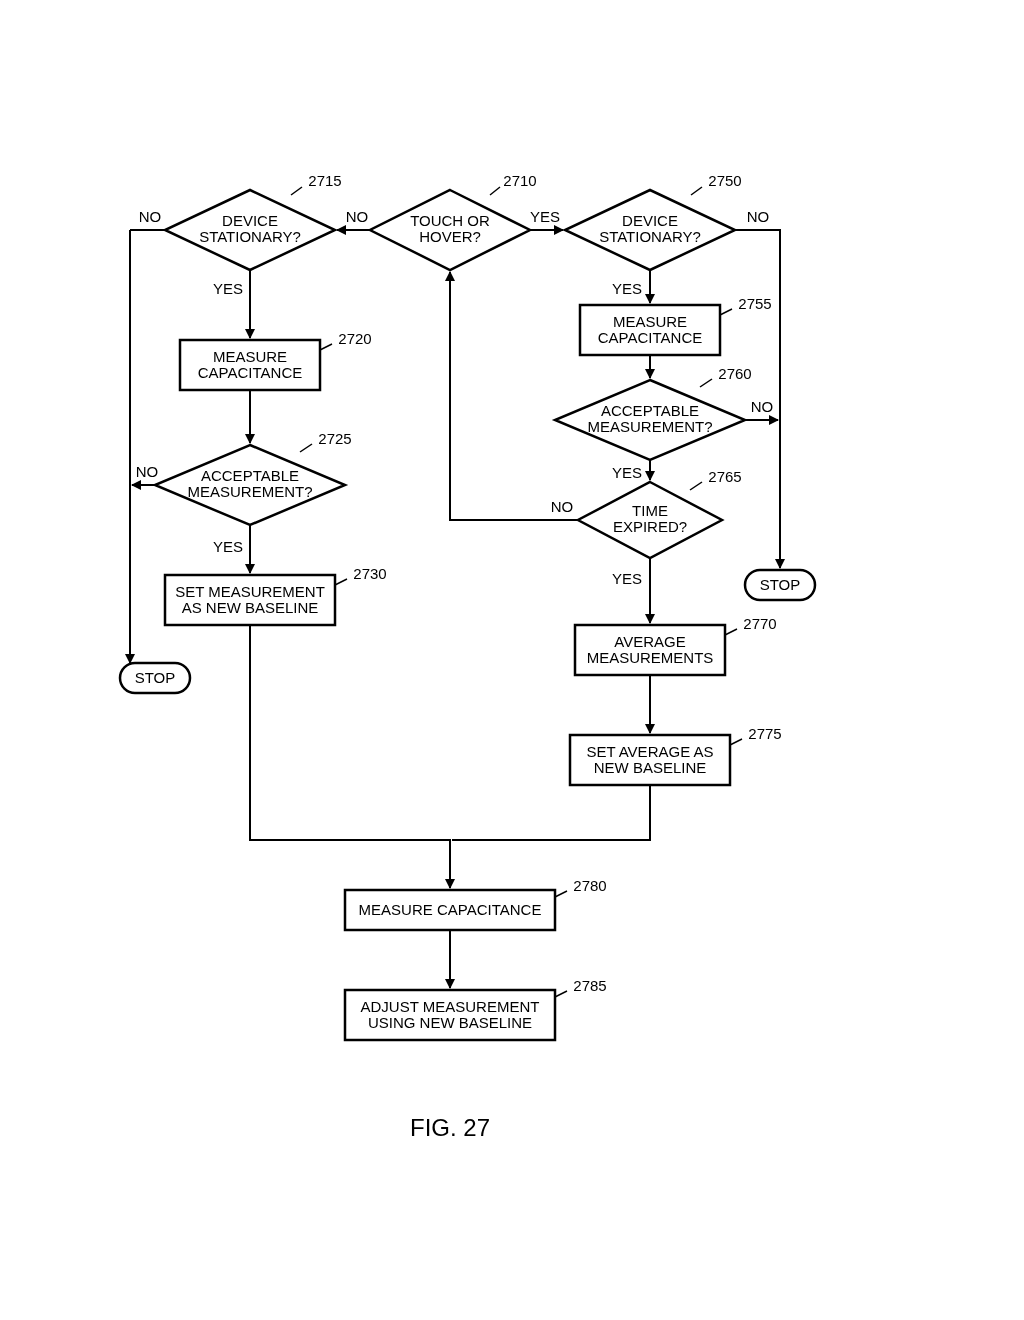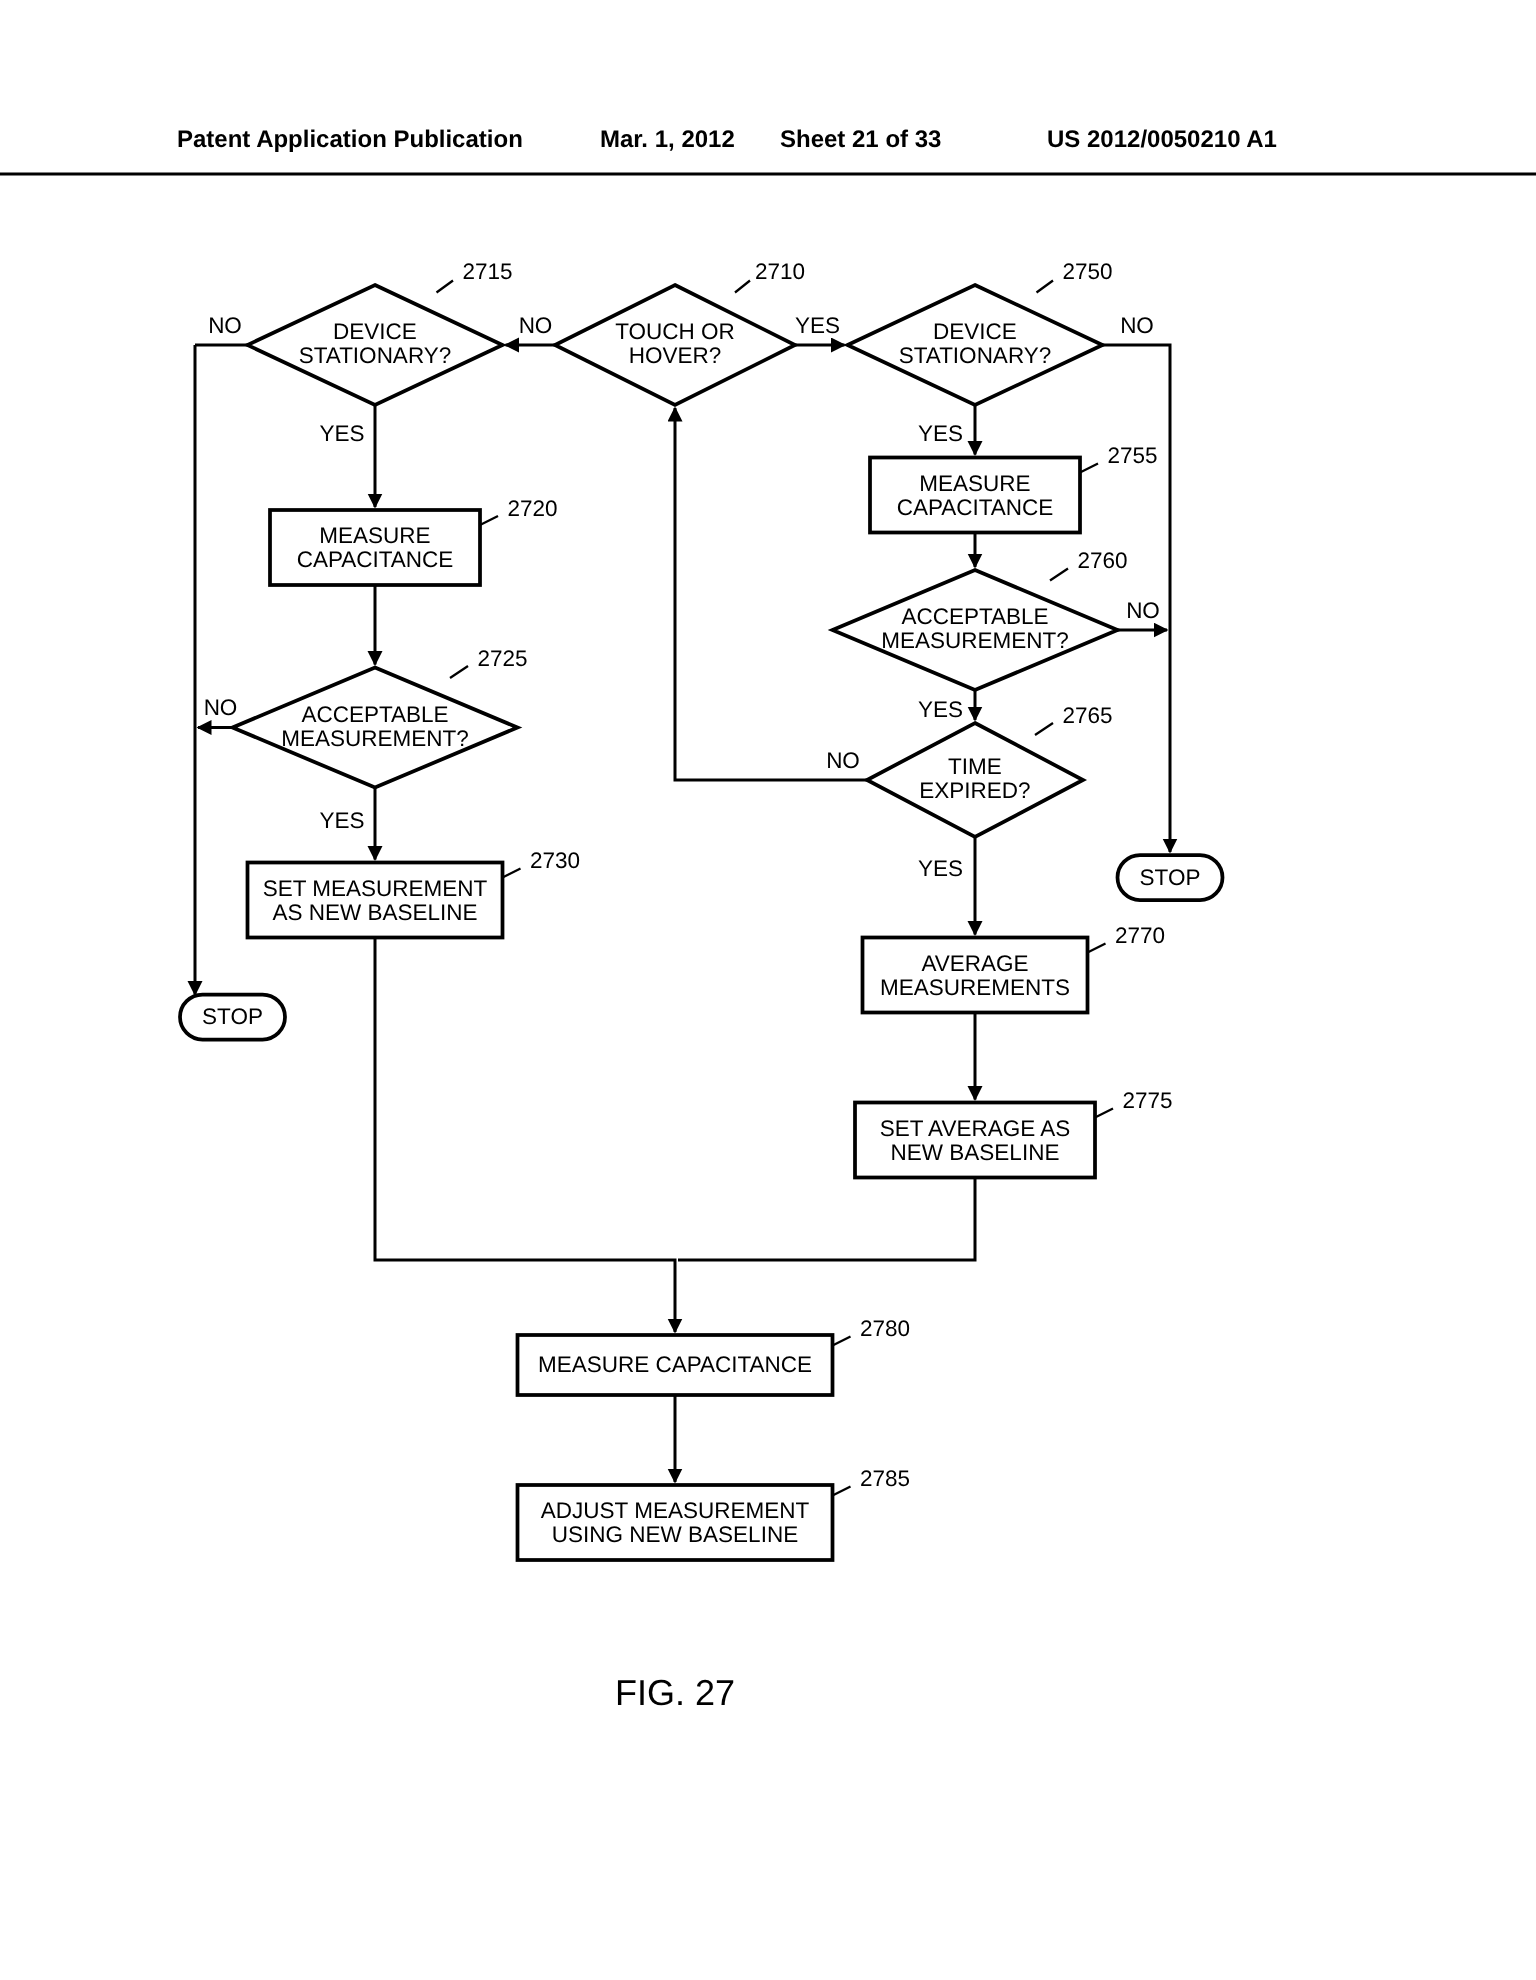--- a/index.html
+++ b/index.html
@@ -48,26 +48,20 @@
     dominant-baseline: middle;
   }
   svg .lbl { font-size: 15px; }
   svg .ref { font-size: 15px; }
   svg .fig { font-size: 24px; }
 </style>
 </head>
 <body>
 
 <div class="page">
-  <div class="header">
-    <span class="header-text hleft">Patent Application Publication</span>
-    <span class="header-text hmid">Mar. 1, 2012</span>
-    <span class="header-text hmid2">Sheet 21 of 33</span>
-    <span class="header-text hright">US 2012/0050210 A1</span>
-  </div>
 
   <div class="stage">
     <svg width="1024" height="1100" viewBox="0 0 1024 1100">
       <defs>
         <marker id="arrow" markerWidth="12" markerHeight="12" refX="9" refY="5" orient="auto" markerUnits="userSpaceOnUse">
           <path d="M0,0 L10,5 L0,10 Z" fill="#000"></path>
         </marker>
       </defs>
 
       <g>

